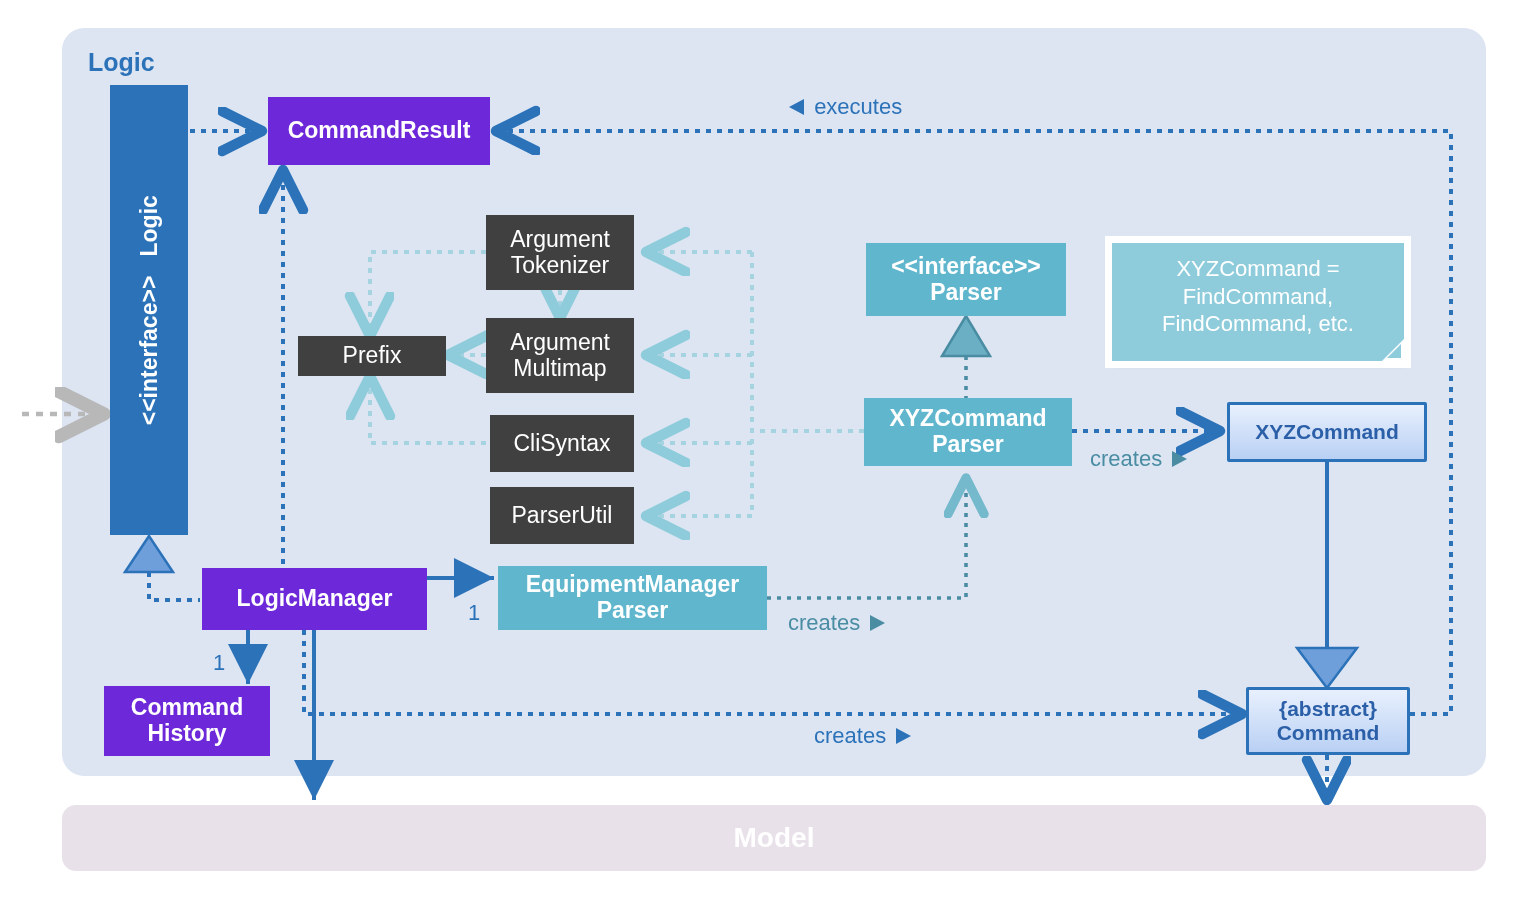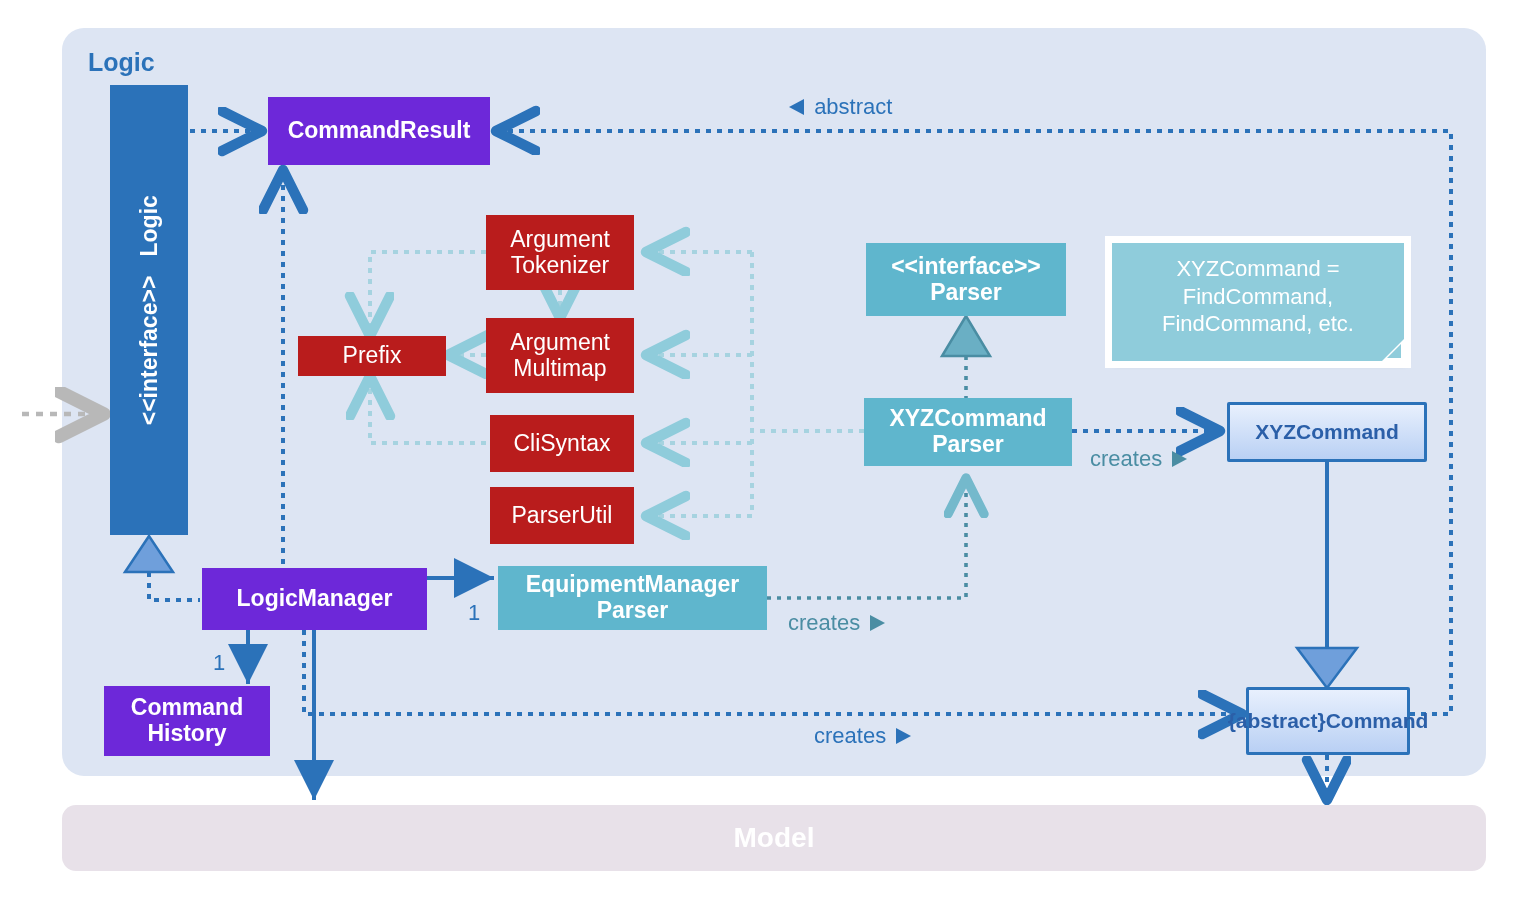--- a/index.html
+++ b/index.html
@@ -1,21 +1,21 @@
 <!DOCTYPE html>
 <html><head>
 <meta charset="utf-8">
 <style>
   html,body{margin:0;padding:0;background:#ffffff;}
   body{font-family:"Liberation Sans","DejaVu Sans",sans-serif;}
   #stage{position:relative;width:1516px;height:898px;overflow:hidden;background:#ffffff;}
   svg.layer{position:absolute;left:0;top:0;width:1516px;height:898px;}
   .node{position:absolute;box-sizing:border-box;display:flex;align-items:center;justify-content:center;text-align:center;line-height:1.12;}
   .nd-dark{background:#6d28d9;color:#ffffff;font-weight:600;font-size:23px;}
-  .nd-teal{background:#b91c1c;color:#ffffff;font-weight:400;font-size:23px;}
+  .nd-teal{background:#404040;color:#ffffff;font-weight:400;font-size:23px;}
   .nd-teal2{background:#5fb6cd;color:#ffffff;font-weight:700;font-size:23px;}
   .nd-light{background:linear-gradient(180deg,#e8f0fd 0%,#b9d0f4 100%);border:3px solid #2b72b9;color:#2b5fa8;font-weight:700;font-size:21px;border-radius:2px;}
   .lbl{position:absolute;color:#2b72b9;font-size:22px;font-weight:400;white-space:nowrap;}
   .lbl-teal{position:absolute;color:#4a8da3;font-size:22px;font-weight:400;white-space:nowrap;}
   .mult{position:absolute;color:#2b72b9;font-size:22px;font-weight:400;}
   #logic-box{position:absolute;left:62px;top:28px;width:1424px;height:748px;background:#dde5f3;border-radius:22px;}
   #logic-title{position:absolute;left:88px;top:48px;color:#2b72b9;font-size:25px;font-weight:700;}
   #model-box{position:absolute;left:62px;top:805px;width:1424px;height:66px;background:#e8e1e9;border-radius:14px;display:flex;align-items:center;justify-content:center;}
   #model-label{color:#ffffff;font-size:28px;font-weight:700;}
   #iface-logic{position:absolute;left:110px;top:85px;width:78px;height:450px;background:#2b72b9;}
@@ -200,40 +200,40 @@
 
   <div class="node nd-teal2" style="left:864px;top:398px;width:208px;height:68px;flex-direction:column;">
     <span>XYZCommand</span>
     <span>Parser</span>
   </div>
 
   <div class="node nd-light" style="left:1227px;top:402px;width:200px;height:60px;">
     <span>XYZCommand</span>
   </div>
 
-  <div class="node nd-light" style="left:1246px;top:687px;width:164px;height:68px;">
+  <div class="node nd-light" style="left:1246px;top:687px;width:164px;height:68px;flex-direction:column;">
     <span>{abstract}</span>
     <span>Command</span>
   </div>
 
   <div class="note" style="left:1112px;top:243px;width:292px;height:118px;">
     <div>
       <div>XYZCommand =</div>
       <div>FindCommand,</div>
       <div>FindCommand, etc.</div>
     </div>
     <div class="note-fold"></div>
     <div class="note-fold2"></div>
   </div>
 
   <div class="lbl" style="left:786px;top:94px;">
     <svg width="22" height="20" style="vertical-align:-3px">
       <path d="M18,2 L18,18 L3,10 z" fill="#2b72b9"></path>
     </svg>
-    <span>abstract</span>
+    <span>executes</span>
   </div>
 
   <div class="lbl-teal" style="left:1090px;top:446px;">
     <span>creates</span>
     <svg width="22" height="20" style="vertical-align:-3px">
       <path d="M4,2 L4,18 L19,10 z" fill="#4a8da3"></path>
     </svg>
   </div>
 
   <div class="lbl-teal" style="left:788px;top:610px;">

